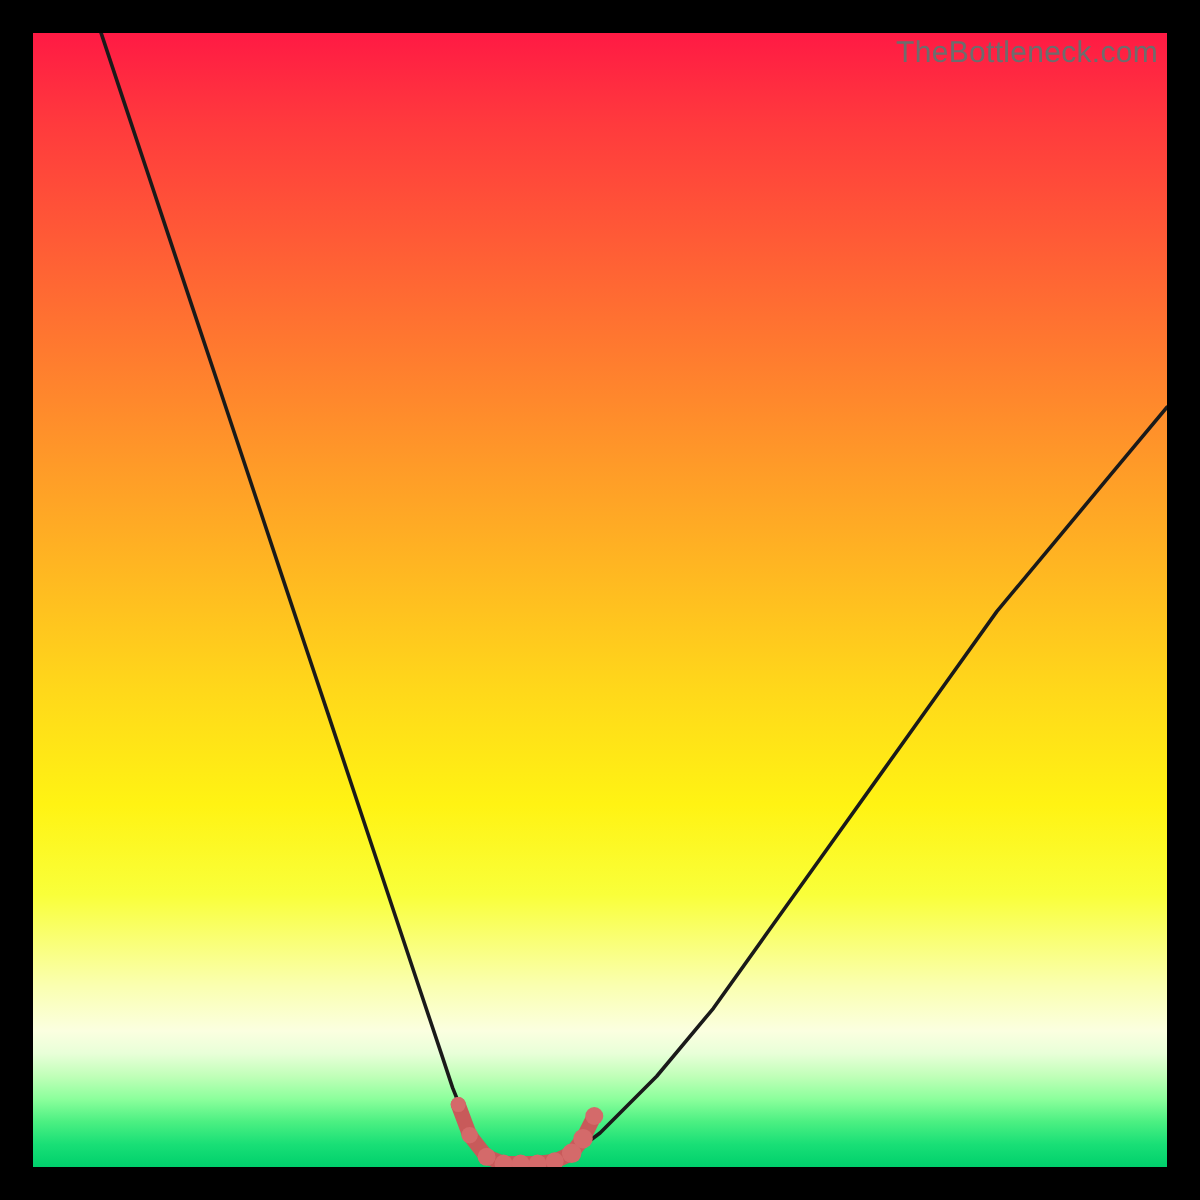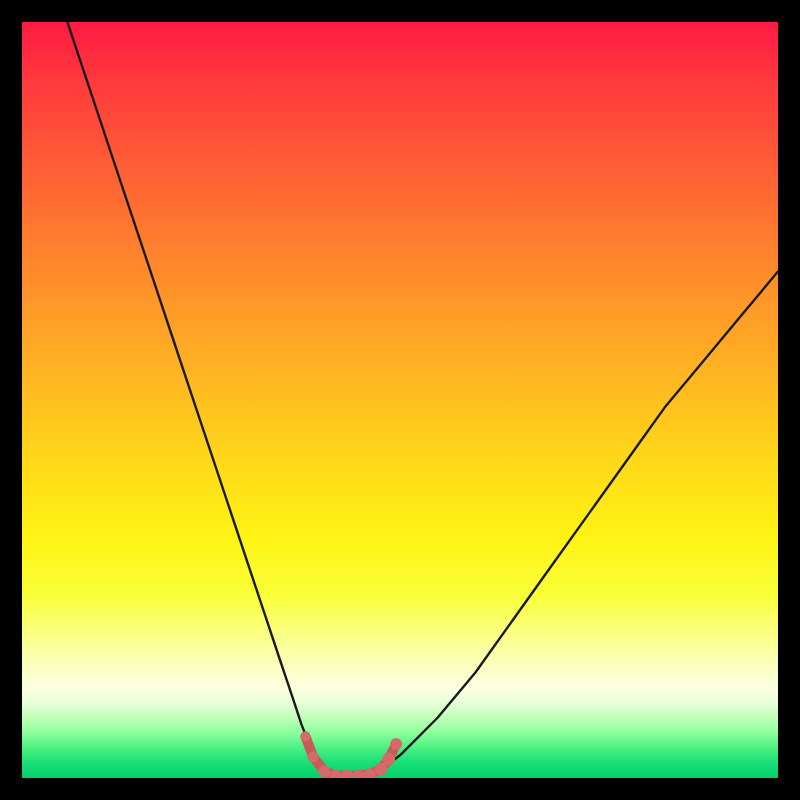--- a/index.html
+++ b/index.html
@@ -86,14 +86,15 @@
           <circle cx="302.4" cy="749.2" r="6.0" fill="#d46a6a"></circle>
           <circle cx="313.7" cy="753.7" r="6.0" fill="#d46a6a"></circle>
           <circle cx="325.1" cy="753.7" r="6.0" fill="#d46a6a"></circle>
           <circle cx="336.4" cy="753.7" r="6.0" fill="#d46a6a"></circle>
           <circle cx="347.8" cy="752.2" r="6.0" fill="#d46a6a"></circle>
           <circle cx="359.1" cy="746.9" r="6.5" fill="#d46a6a"></circle>
           <circle cx="366.7" cy="737.1" r="6.5" fill="#d46a6a"></circle>
           <circle cx="374.2" cy="722.0" r="6.0" fill="#d46a6a"></circle>
         </g>
     </svg>
+    <div class="watermark">TheBottleneck.com</div>
   </div>
 </div>
 
 </body></html>

